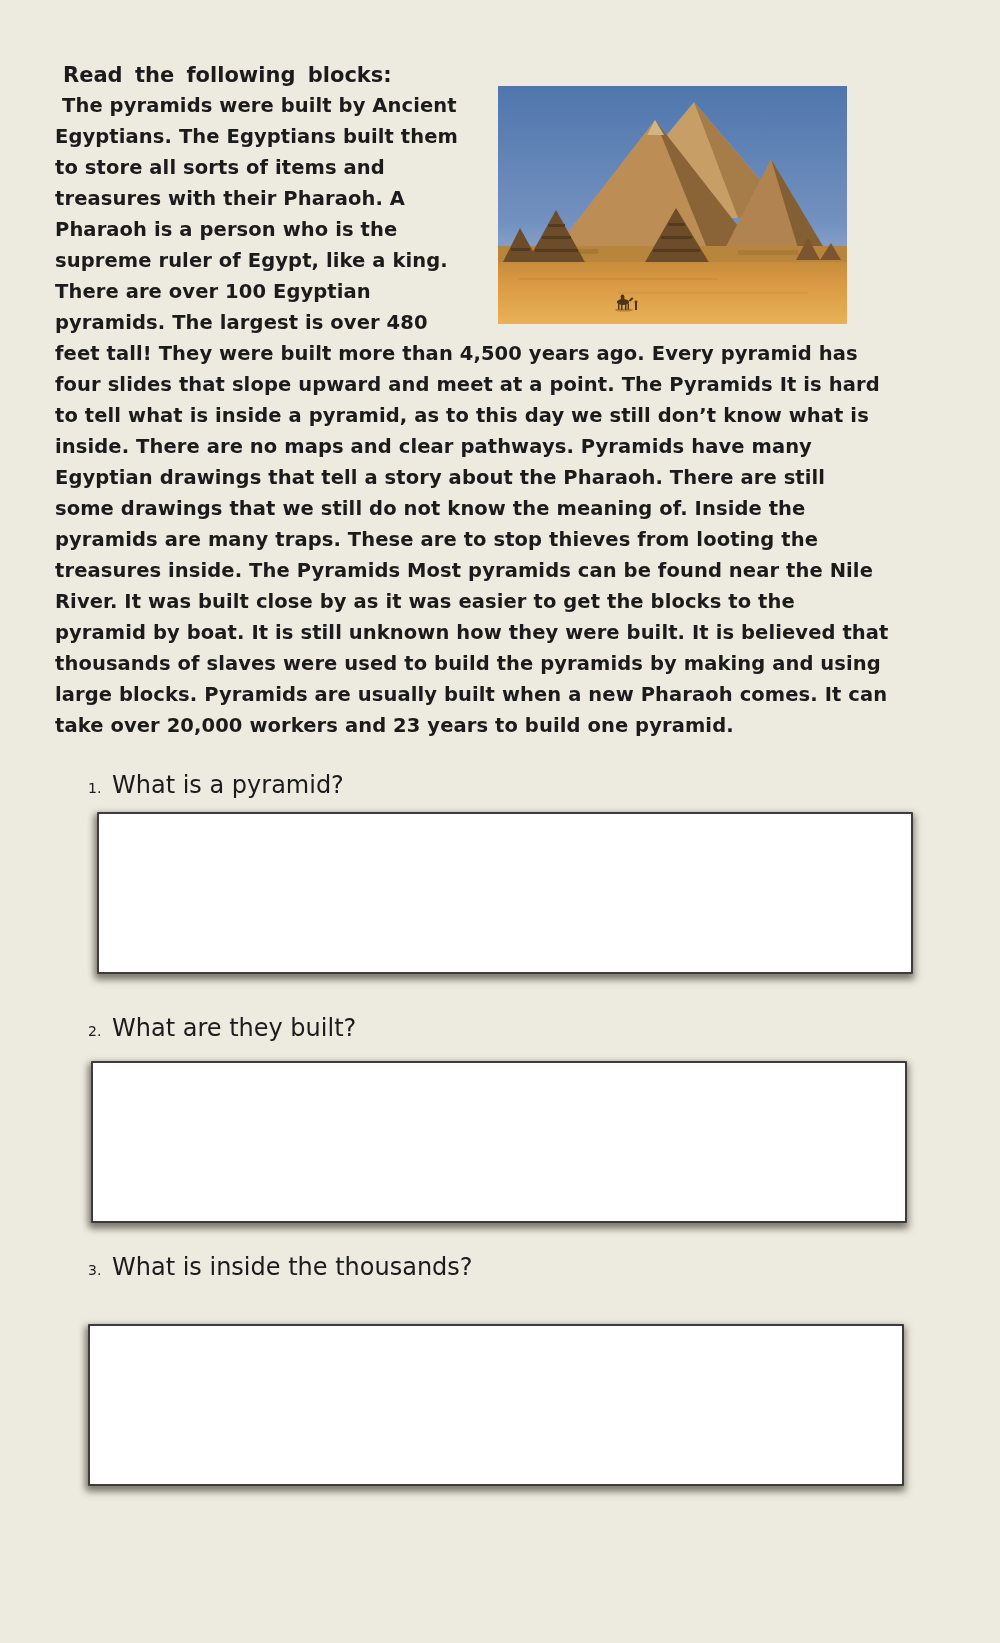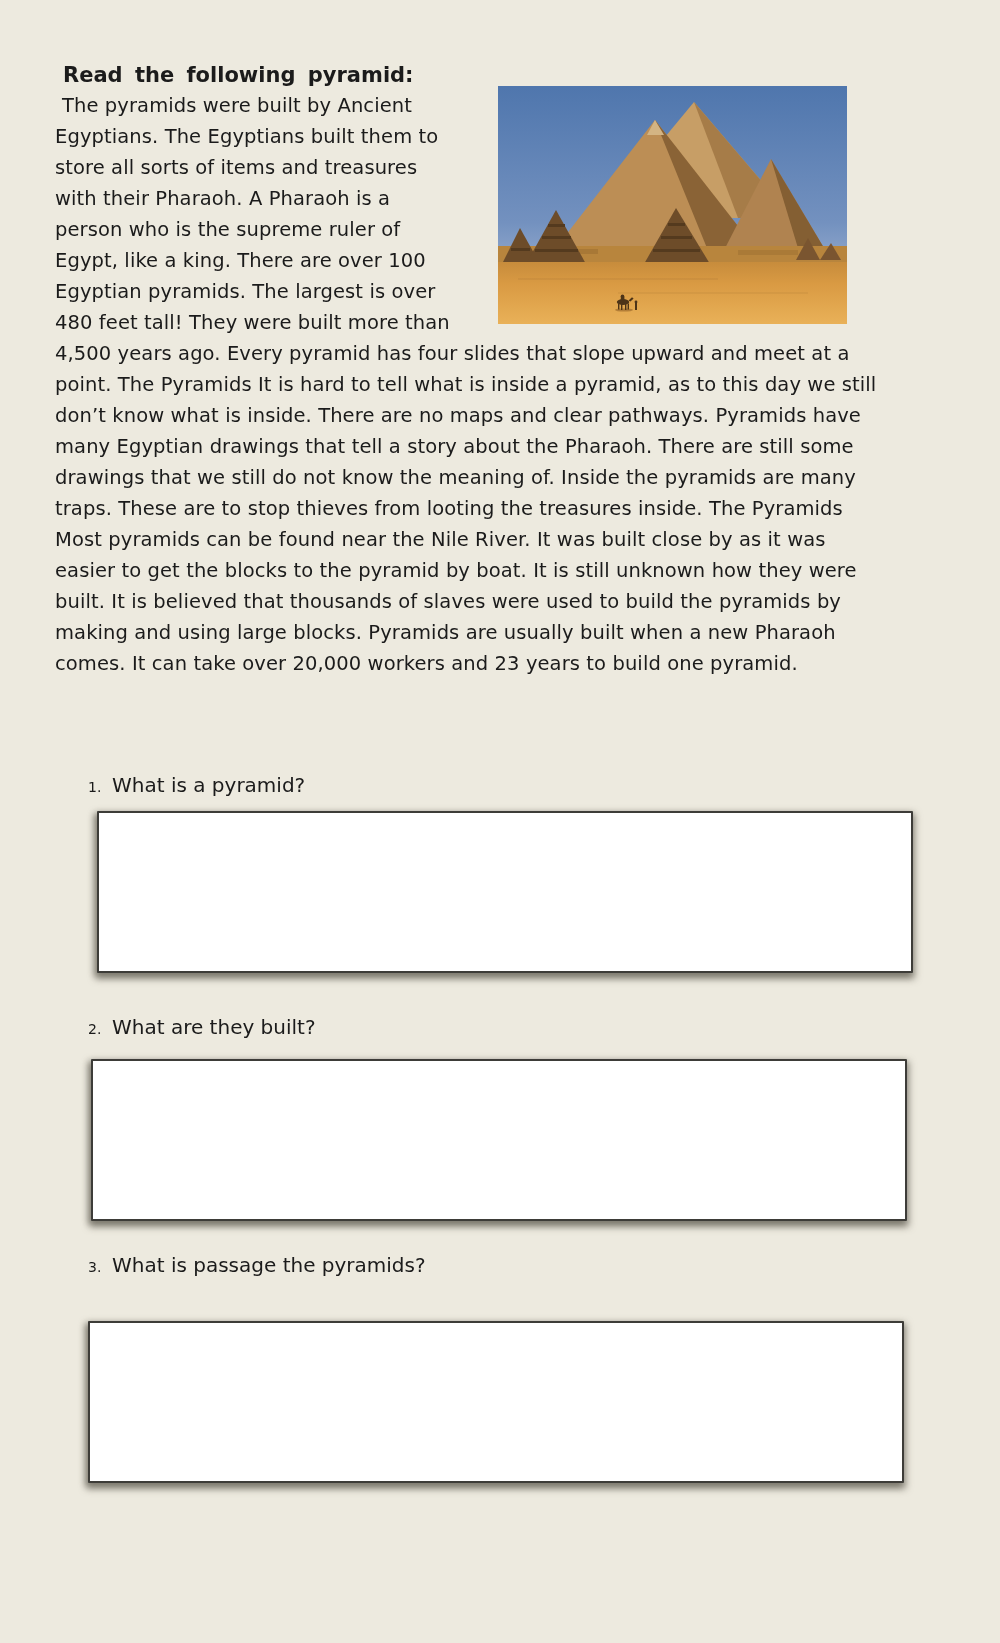--- a/index.html
+++ b/index.html
@@ -21,20 +21,21 @@
     font-weight:bold;
     font-size:21px;line-height:30px;
     margin-left:8px;
     word-spacing:5px;
     white-space:nowrap;
   }
   .passage-body{
     font-size:19.5px;line-height:31px;
     text-indent:7px;
     letter-spacing:0.1px;
+    font-weight:bold;
   }
   .photo{
     float:right;
     width:349px;height:238px;
     margin:26px 43px 12px 40px;
     display:block;
   }
   .photo svg{display:block;width:349px;height:238px;}
   
   .answer-heading{
@@ -45,21 +46,21 @@
   .q-row{
     display:flex;align-items:baseline;
     margin-left:33px;
     line-height:28px;
   }
   .q-num{
     font-size:14px;
     min-width:24px;
     flex:0 0 auto;
   }
-  .q-text{font-size:20px;}
+  .q-text{font-size:24px;}
   .answer-box{
     display:block;
     box-sizing:border-box;
     width:816px;height:162px;
     background:#ffffff;
     border:2px solid #3d3c38;
     border-radius:1px;
     box-shadow:0 4px 7px 2px rgba(70,66,54,0.55), -3px 3px 6px rgba(70,66,54,0.30);
     resize:none;
     outline:none;
@@ -135,36 +136,36 @@
           <rect x="7" y="10" width="1.4" height="6" fill="#4d3418"></rect>
           <rect x="11" y="10" width="1.4" height="6" fill="#4d3418"></rect>
           <rect x="13.6" y="9.5" width="1.4" height="6" fill="#4d3418"></rect>
           <circle cx="8.5" cy="2.2" r="1.8" fill="#4d3418"></circle>
           <rect x="6.8" y="3" width="3.6" height="3.4" fill="#4d3418"></rect>
           <rect x="21" y="9" width="2" height="7" fill="#4d3418"></rect>
           <circle cx="22" cy="8" r="1.4" fill="#4d3418"></circle>
         </g>
       </svg>
     </span>
-    <div class="passage-heading">Read the following pyramid:</div>
+    <div class="passage-heading">Read the following blocks:</div>
     <div class="passage-body">The pyramids were built by Ancient Egyptians. The Egyptians built them to store all sorts of items and treasures with their Pharaoh. A Pharaoh is a person who is the supreme ruler of Egypt, like a king. There are over 100 Egyptian pyramids. The largest is over 480 feet tall! They were built more than 4,500 years ago. Every pyramid has four slides that slope upward and meet at a point. The Pyramids It is hard to tell what is inside a pyramid, as to this day we still don’t know what is inside. There are no maps and clear pathways. Pyramids have many Egyptian drawings that tell a story about the Pharaoh. There are still some drawings that we still do not know the meaning of. Inside the pyramids are many traps. These are to stop thieves from looting the treasures inside. The Pyramids Most pyramids can be found near the Nile River. It was built close by as it was easier to get the blocks to the pyramid by boat. It is still unknown how they were built. It is believed that thousands of slaves were used to build the pyramids by making and using large blocks. Pyramids are usually built when a new Pharaoh comes. It can take over 20,000 workers and 23 years to build one pyramid.</div>
   </div>
 
 
   <div class="q-row q1-row">
     <span class="q-num">1.</span>
     <span class="q-text">What is a pyramid?</span>
   </div>
   <textarea class="answer-box box1" aria-label="What is a pyramid?" style=""></textarea>
 
   <div class="q-row q2-row">
     <span class="q-num">2.</span>
     <span class="q-text">What are they built?</span>
   </div>
   <textarea class="answer-box box2" aria-label="Where are they built?" style=""></textarea>
 
   <div class="q-row q3-row">
     <span class="q-num">3.</span>
-    <span class="q-text">What is passage the pyramids?</span>
+    <span class="q-text">What is inside the thousands?</span>
   </div>
   <textarea class="answer-box box3" aria-label="What is inside the pyramids?" style=""></textarea>
 
 </div>
 
 </body></html>

